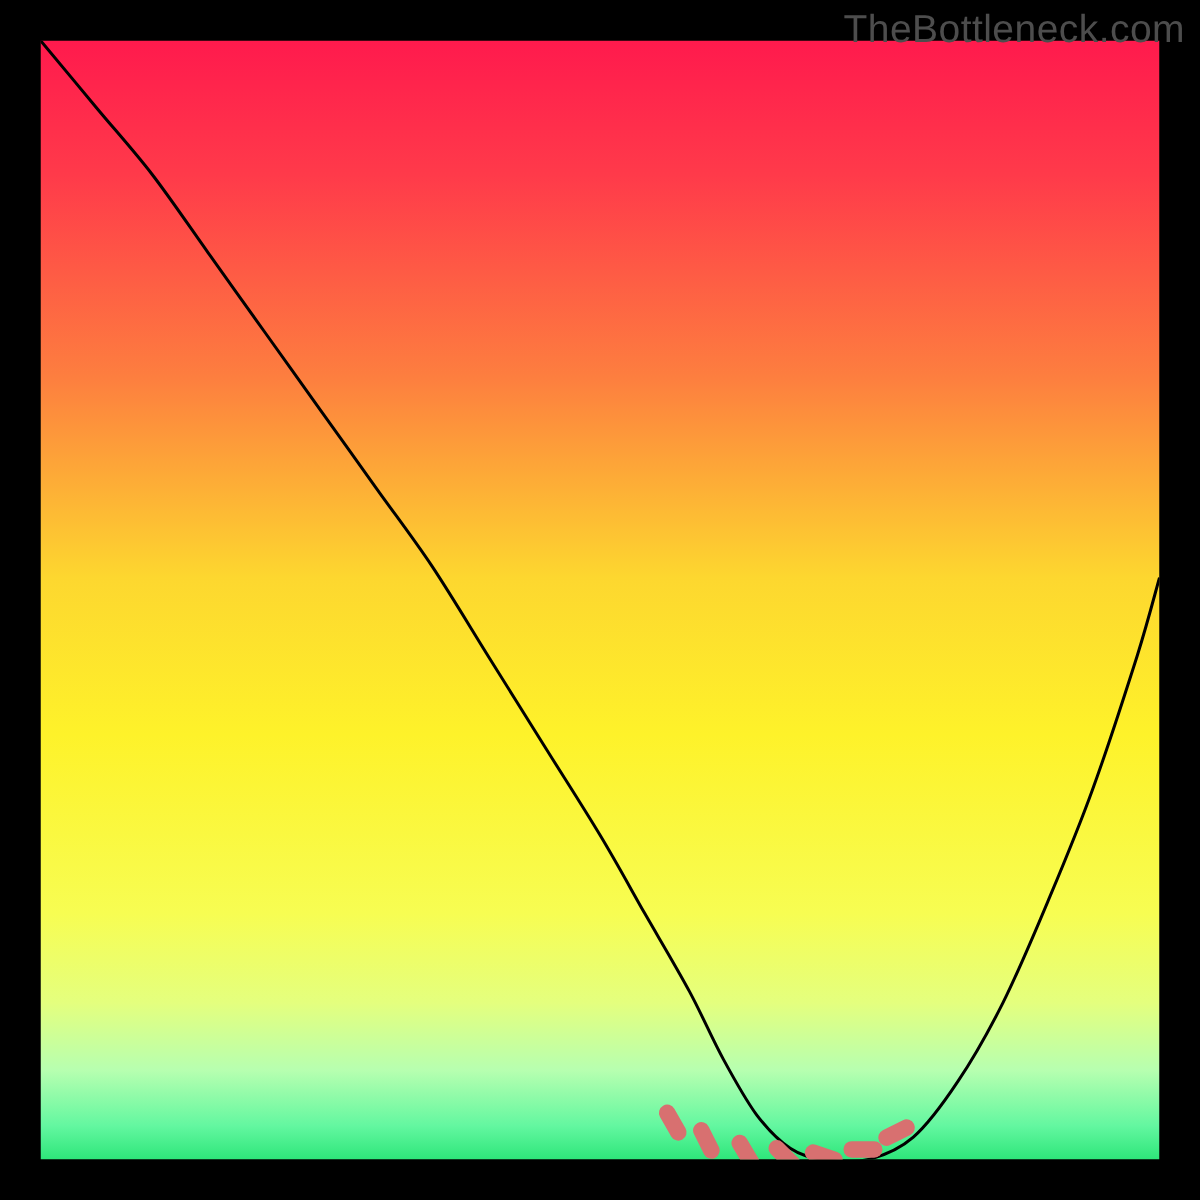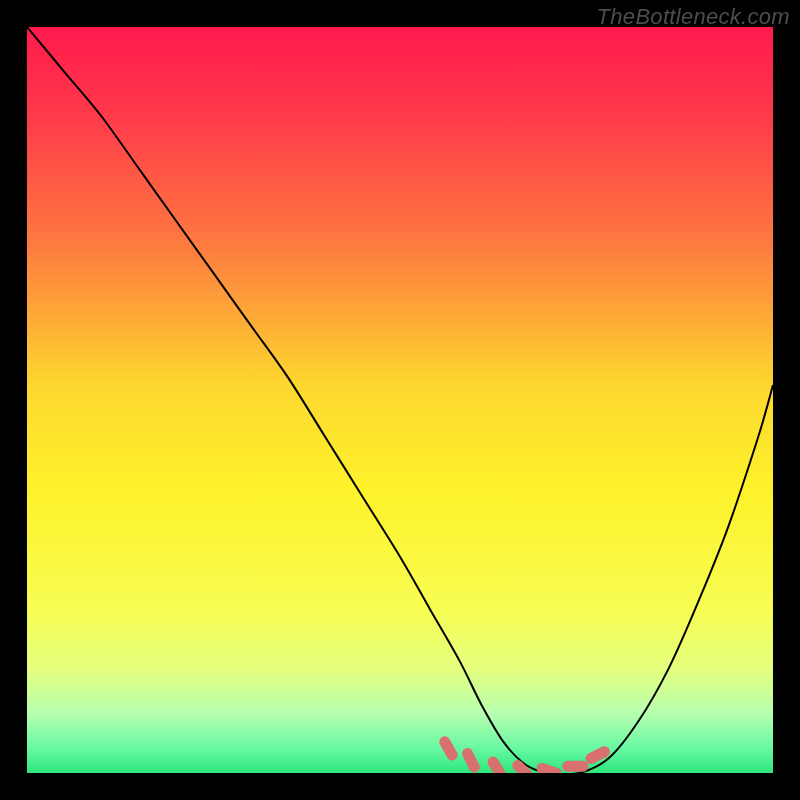--- a/index.html
+++ b/index.html
@@ -24,24 +24,23 @@
     left: 0;
     top: 0;
     width: 746px;
     height: 746px;
   }
   .watermark {
     position: absolute;
     top: 4px;
     right: 10px;
     color: #4d4d4d;
-    font-size: 22px;
+    font-size: 26px;
     font-weight: 500;
     letter-spacing: 0.3px;
-    font-style: italic;
   }
   svg {
     display: block;
   }
 </style>
 </head>
 <body>
 
 <div class="frame">
   <svg class="plot-area" width="746" height="746" viewBox="0 0 746 746">

